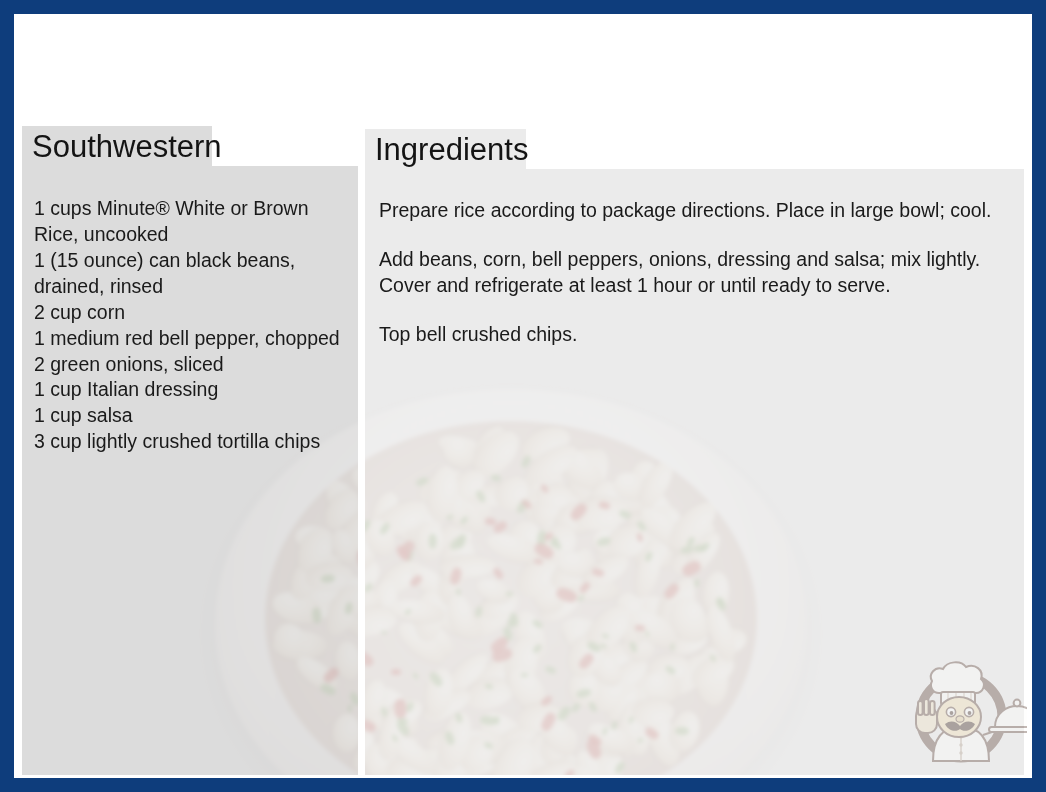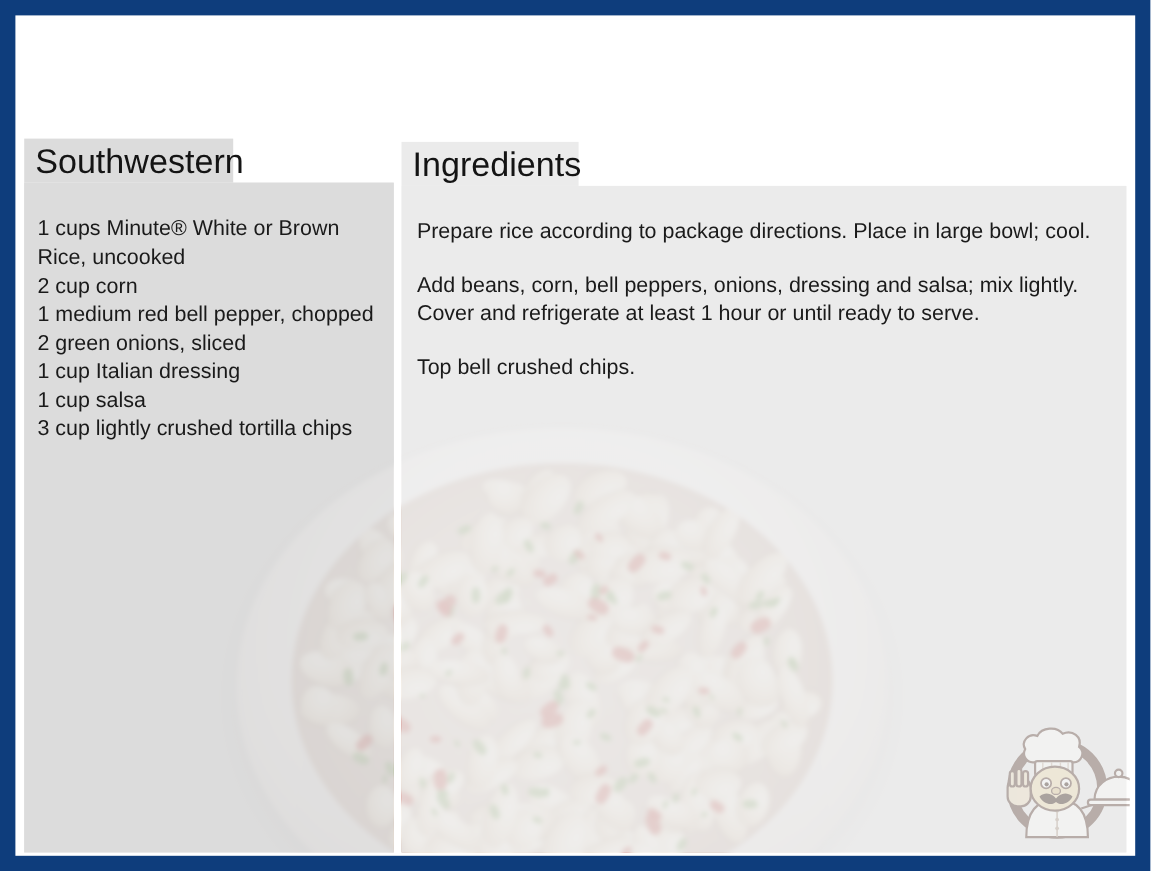--- a/index.html
+++ b/index.html
@@ -330,20 +330,21 @@
               <div class="herb" style="left: 80.5018px; top: 285.317px; width: 7.50271px; height: 4.12649px; transform: rotate(93.3964deg);"></div>
               <div class="herb" style="left: 82.7799px; top: 273.743px; width: 14.2629px; height: 7.84459px; transform: rotate(63.6557deg);"></div>
               <div class="pepper" style="left: 58.2142px; top: 248.62px; width: 16.6714px; height: 10.0029px; transform: rotate(136.138deg);"></div>
               <div class="pepper" style="left: 88.5736px; top: 132.146px; width: 17.3236px; height: 10.3941px; transform: rotate(85.5896deg);"></div>
             </div>
         </div>
         <div class="photo-wash-left"></div>
       </div>
       <div class="panel-body">
         <span class="ingredient-line">1 cups Minute® White or Brown Rice, uncooked</span>
+        <span class="ingredient-line">1 (15 ounce) can black beans, drained, rinsed</span>
         <span class="ingredient-line">2 cup corn</span>
         <span class="ingredient-line">1 medium red bell pepper, chopped</span>
         <span class="ingredient-line">2 green onions, sliced</span>
         <span class="ingredient-line">1 cup Italian dressing</span>
         <span class="ingredient-line">1 cup salsa</span>
         <span class="ingredient-line">3 cup lightly crushed tortilla chips</span>
       </div>
     </div>
 
     <div class="panel" id="panel-directions">

